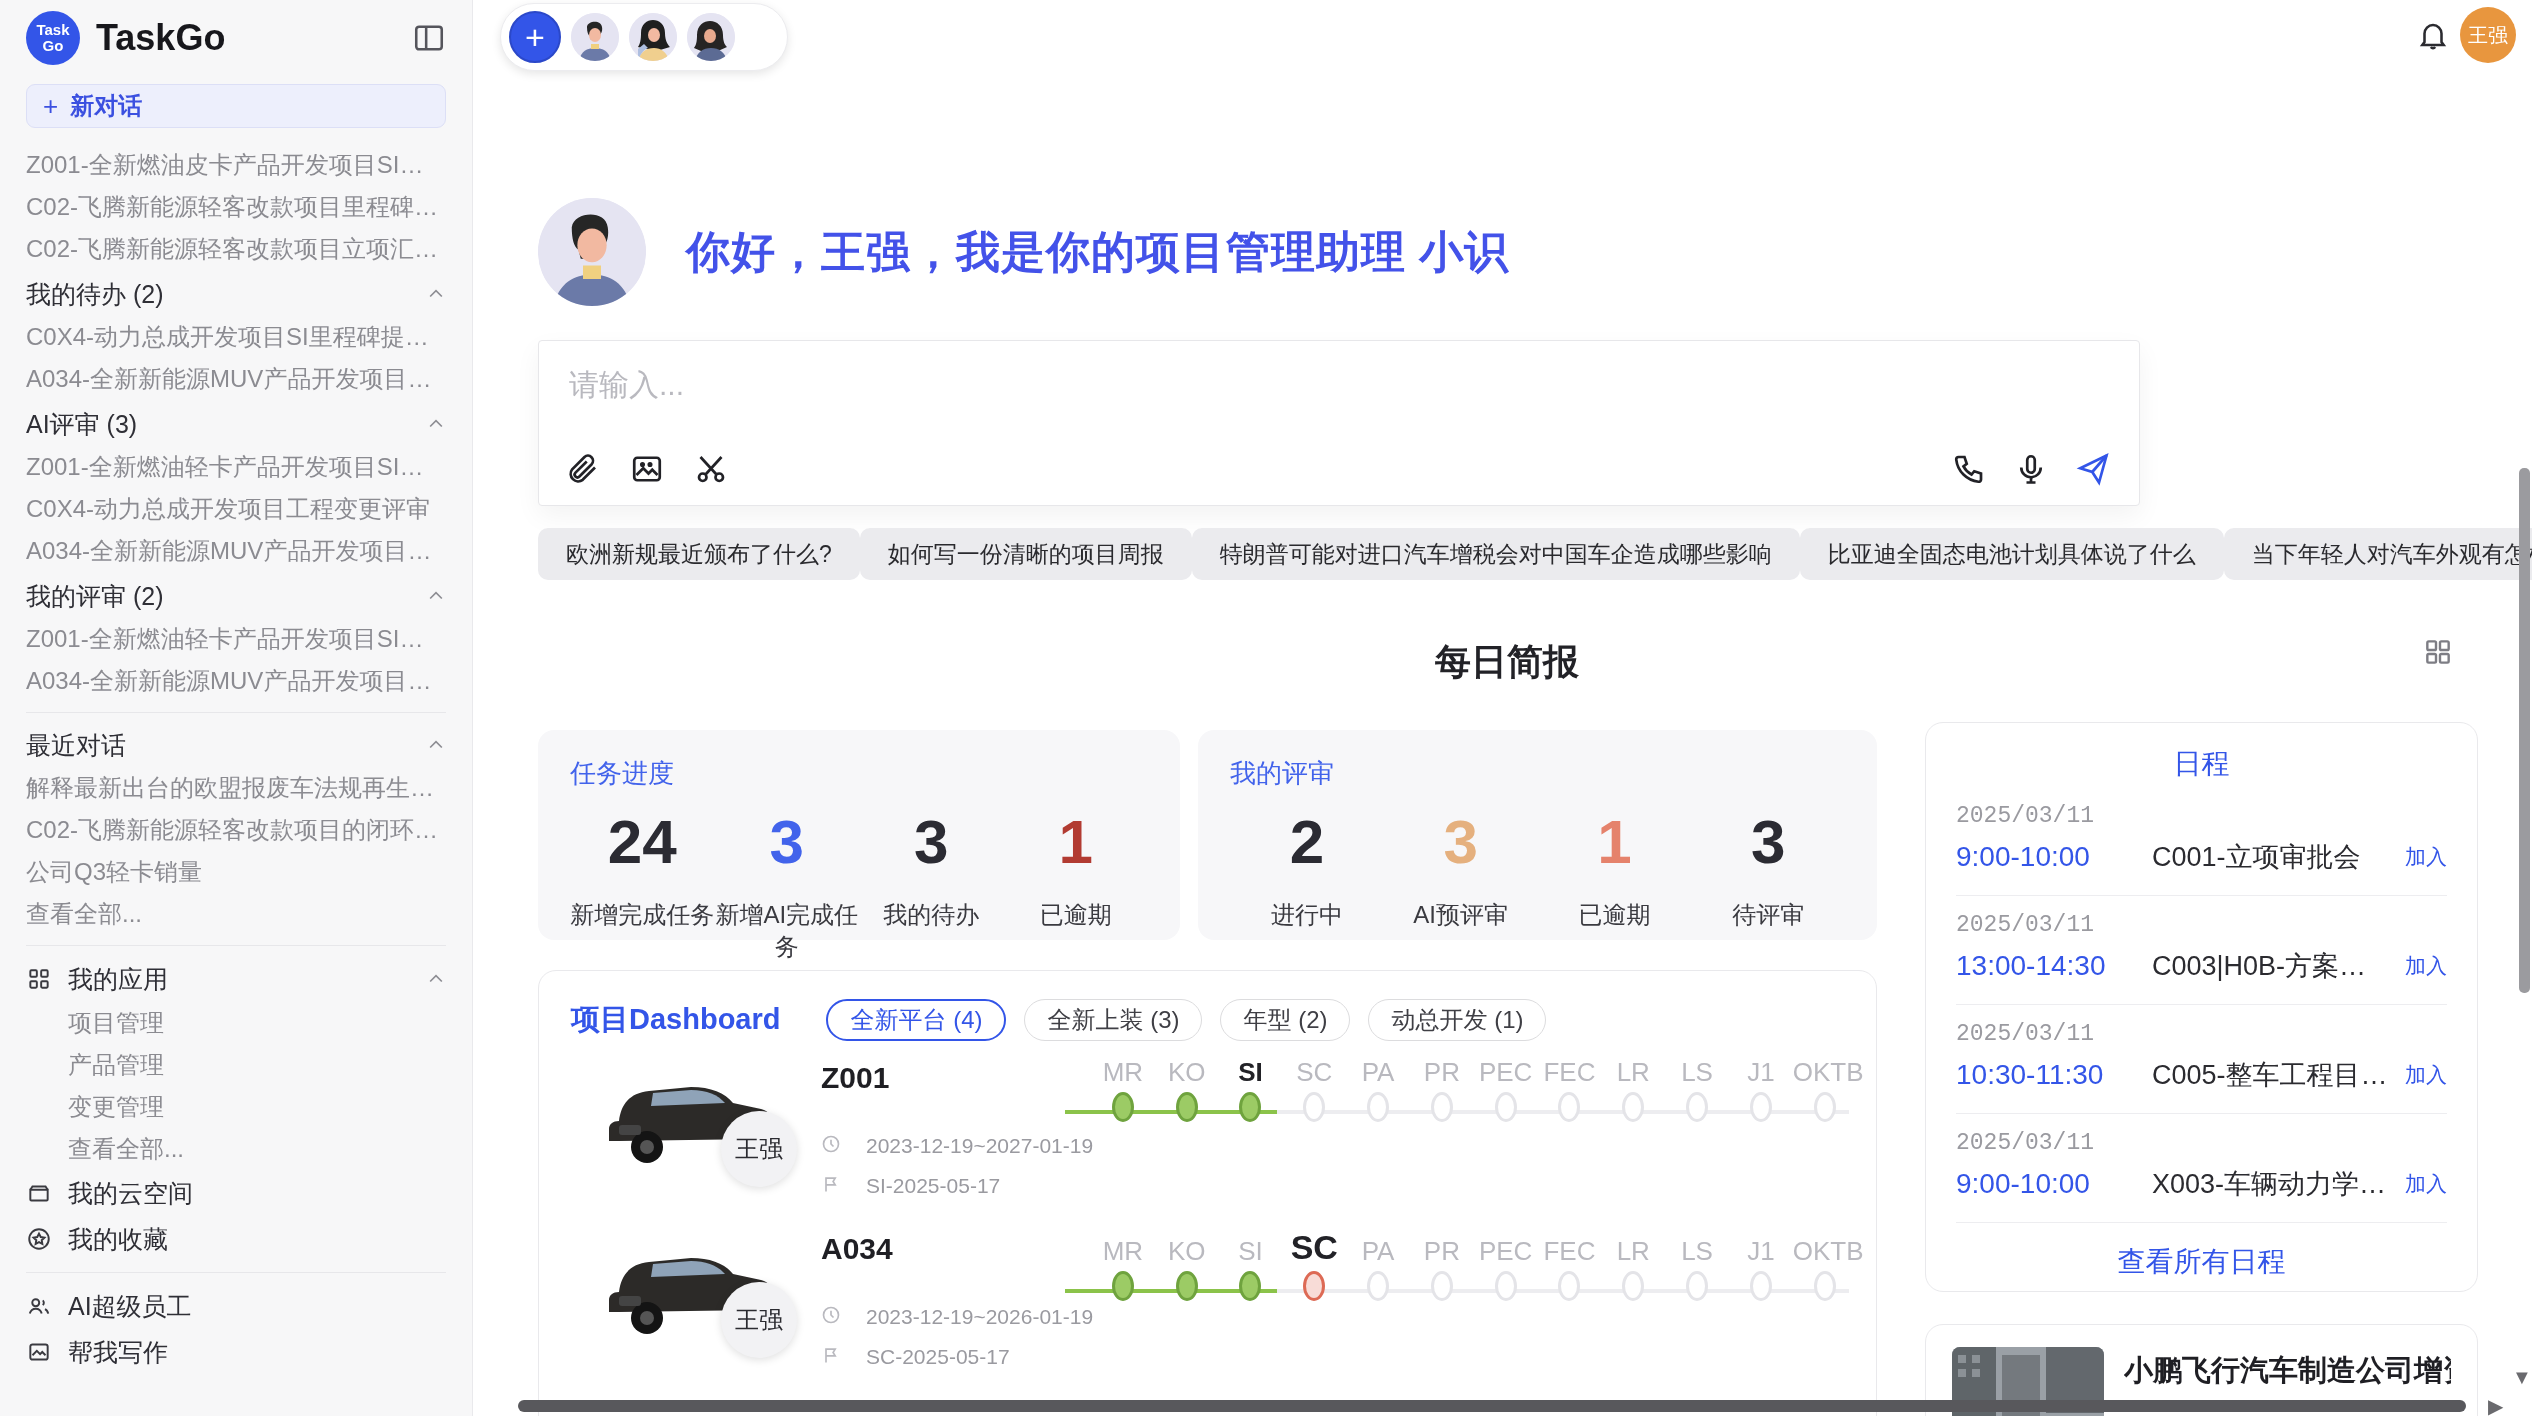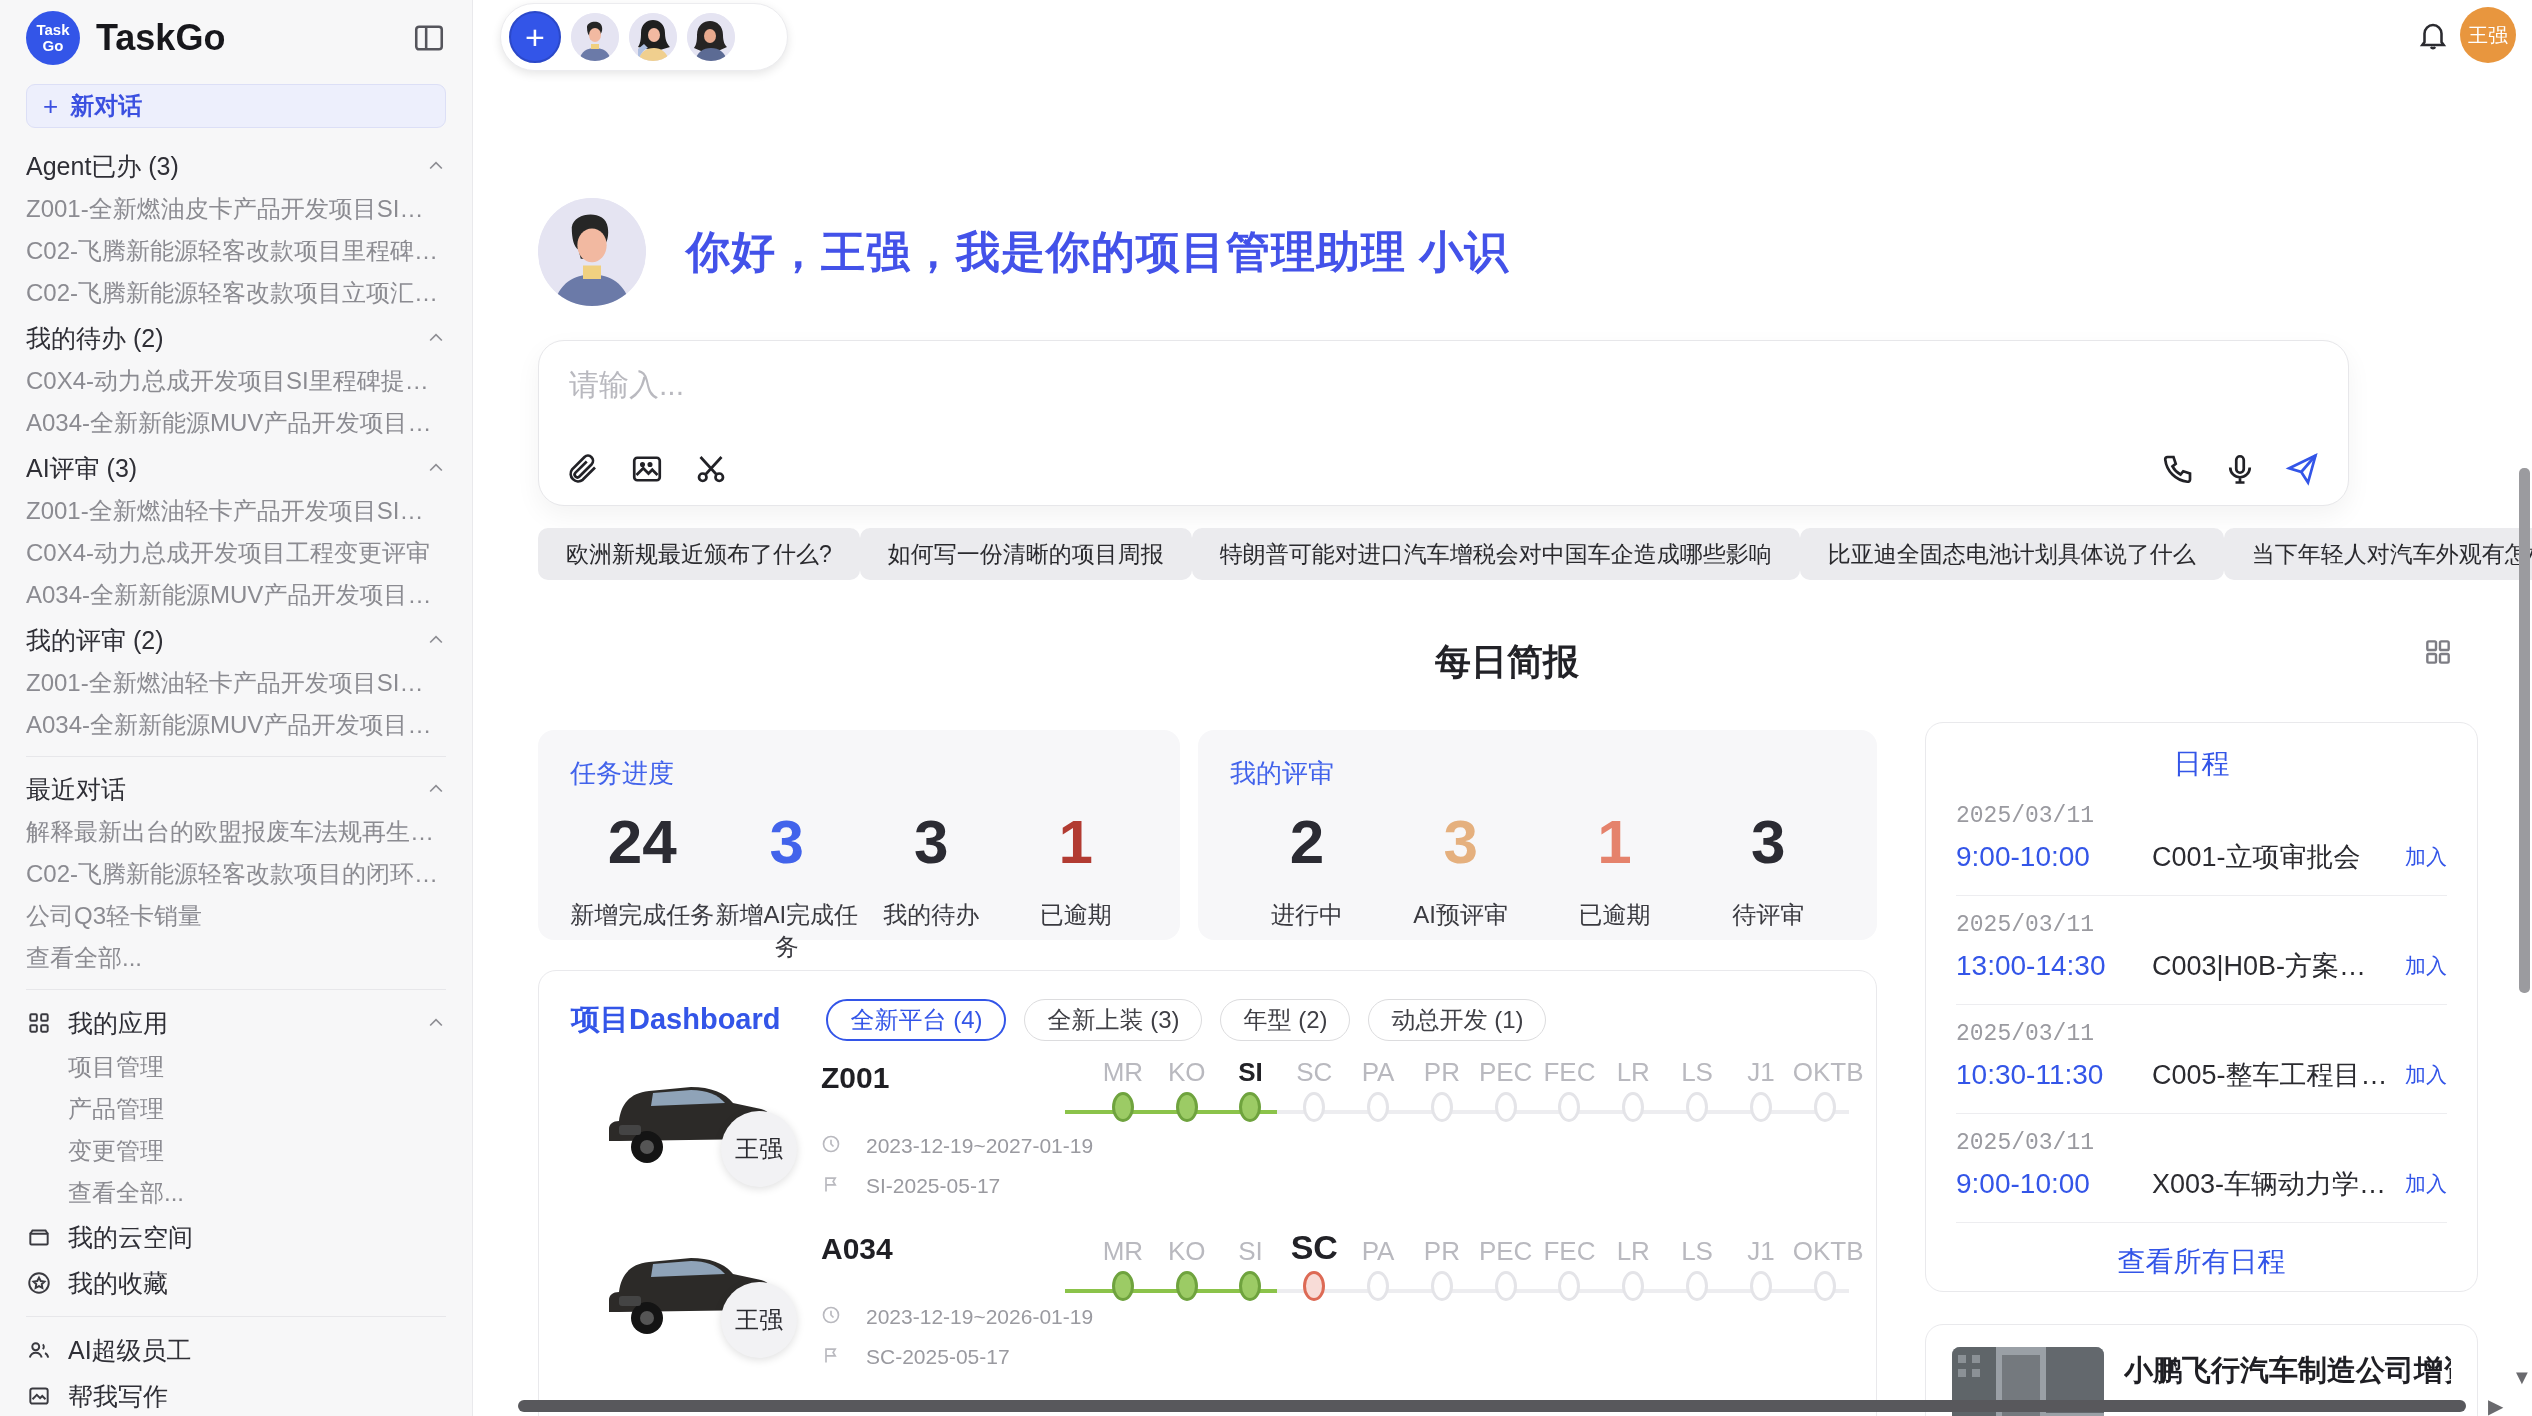--- a/index.html
+++ b/index.html
@@ -41,22 +41,22 @@
   .bell { position:absolute; left:2416px; top:18px; width:34px; height:34px; color:#2b2b30; cursor:pointer; }
   .user-avatar { position:absolute; left:2460px; top:7px; width:56px; height:56px; border-radius:50%;
     background:#e8963e; color:#fff; font-size:20px; display:flex; align-items:center; justify-content:center; cursor:pointer; }
 
   
   .greeting { position:absolute; left:538px; top:198px; display:flex; align-items:center; gap:40px; }
   .avatar-xl { width:108px; height:108px; border-radius:50%; overflow:hidden; background:#e5e4f2; flex:none; }
   .greet-text { font-size:44px; font-weight:700; color:#4352e9; letter-spacing:1px; }
 
   
-  .composer { position:absolute; left:538px; top:340px; width:1811px; height:166px; background:#fff;
-    border:1px solid #e7e7ea; border-radius:26px; box-shadow:0 10px 26px rgba(0,0,0,.05); padding:24px 30px; }
+  .composer { position:absolute; left:538px; top:340px; width:1602px; height:166px; background:#fff;
+    border:1px solid #e7e7ea; border-radius:4px; box-shadow:0 10px 26px rgba(0,0,0,.05); padding:24px 30px; }
   .composer textarea { width:100%; height:60px; border:none; outline:none; resize:none;
     font-family:inherit; font-size:30px; color:#2b2b30; background:transparent; }
   .composer textarea::placeholder { color:#b9b9bf; }
   .composer-icons { position:absolute; left:26px; bottom:18px; display:flex; gap:28px; }
   .cicon { width:36px; height:36px; color:#222227; cursor:pointer; }
   .composer-actions { position:absolute; right:28px; bottom:18px; display:flex; gap:26px; align-items:center; }
   .cicon.blue { color:#3355e8; }
 
   
   .chips { position:absolute; left:538px; top:528px; width:1938px; display:flex; justify-content:space-between; }
@@ -157,28 +157,20 @@
             <line x1="10" y1="4" x2="10" y2="20"></line>
           </svg>
       </div>
     </div>
 
     <button class="new-chat">
       <span class="plus">+</span>
       <span>新对话</span>
     </button>
 
-    <div class="side-group-header">
-      <span class="gtitle">Agent已办 (3)</span>
-      <span class="chev">
-          <svg viewBox="0 0 24 24" fill="none" stroke="currentColor" stroke-width="2">
-            <polyline points="5 15 12 8 19 15"></polyline>
-          </svg>
-        </span>
-    </div>
     <div class="side-item">
         <span>Z001-全新燃油皮卡产品开发项目SI节点Lesson Learn报告</span>
       </div>
     <div class="side-item">
         <span>C02-飞腾新能源轻客改款项目里程碑画布</span>
       </div>
     <div class="side-item">
         <span>C02-飞腾新能源轻客改款项目立项汇报方案</span>
       </div>
 

